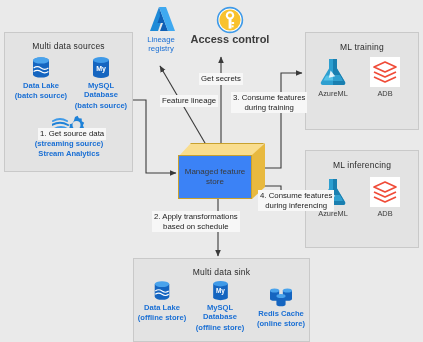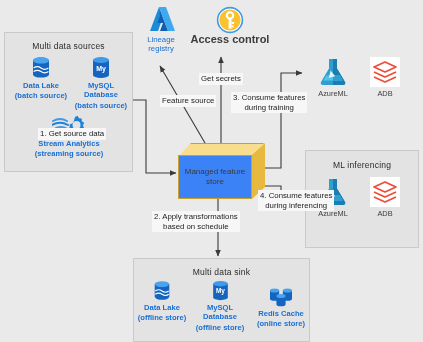--- a/index.html
+++ b/index.html
@@ -129,22 +129,22 @@
         <path d="M23,5 l2.6,-1.2 l1.3,2.5 l2.8,.2 l.1,2.8 l2.4,1.5 l-1.3,2.5 l1.1,2.6 l-2.5,1.3
                  l-.4,2.8 l-2.8,.1 l-1.7,2.2 l-2.4,-1.4 l-2.7,.9 l-1,-2.6 l-2.2,-1.7 l1.5,-2.4
                  l-.1,-2.8 l2.6,-.9 l1.5,-2.3 z" fill="#1f82d8"></path>
         <circle cx="24.5" cy="13" r="4" fill="#e3e3e3"></circle>
         <path d="M1,9 q7,-4 14,0" stroke="#3f9ae8" stroke-width="2" fill="none" stroke-linecap="round"></path>
         <path d="M0,13 q8,-4.5 16,0" stroke="#1f82d8" stroke-width="2" fill="none" stroke-linecap="round"></path>
         <path d="M2,17 q7,-4 13.5,0" stroke="#3f9ae8" stroke-width="2" fill="none" stroke-linecap="round"></path>
         <path d="M4,20.5 q6,-3.5 11,0" stroke="#1565c0" stroke-width="2" fill="none" stroke-linecap="round"></path>
       </svg>
     </div>
+    <div class="cap">(streaming source)</div>
     <div class="cap">Stream Analytics</div>
-    <div class="cap">(streaming source)</div>
   </div>
 
   <div class="node" style="left:133px;top:4px;width:56px;">
     <div class="glyph" style="height:30px;">
       <svg width="30" height="30" viewBox="0 0 30 30">
         <path d="M13,3 L4,27 L12,27 L15.5,17 z" fill="#1d8ad8"></path>
         <path d="M13,3 L22,27 L14,27 L17,19 L11.5,19 L14,12 z" fill="#0f5fb5"></path>
         <path d="M13,3 L20,3 L29,27 L22,27 z" fill="#3fa9f0"></path>
       </svg>
     </div>
@@ -160,20 +160,23 @@
         <circle cx="14" cy="9.4" r="4.2" fill="#ffffff"></circle>
         <circle cx="14" cy="9.4" r="2.1" fill="#f9c22e"></circle>
         <rect x="12.6" y="12" width="2.9" height="10.6" fill="#ffffff"></rect>
         <rect x="15.5" y="16" width="2.6" height="2" fill="#ffffff"></rect>
         <rect x="15.5" y="19.4" width="2.1" height="1.9" fill="#ffffff"></rect>
       </svg>
     </div>
     <div class="cap dark" style="font-size:11px;font-weight:bold;">Access control</div>
   </div>
 
+  <div class="panel" style="left:305px;top:32px;width:114px;height:98px;">
+    <div class="panel-title" style="top:9px;">ML training</div>
+  </div>
 
   <div class="node" style="left:308px;top:56px;width:50px;">
     <div class="glyph" style="height:32px;">
       <svg width="32" height="32" viewBox="0 0 32 32">
         <path d="M12,3 h8 v9.5 l8,13.5 a2,2 0 0 1 -1.7,3 H5.7 A2,2 0 0 1 4,26 l8,-13.5 z" fill="#2e9fd0"></path>
         <path d="M16,3 h4 v9.5 l8,13.5 a2,2 0 0 1 -1.7,3 H16 z" fill="#1a7fb0"></path>
         <path d="M9.3,19.5 h13.4 l3,5 H6.3 z" fill="#55c2e8"></path>
         <path d="M16,19.5 h6.7 l3,5 H16 z" fill="#2e9fd0"></path>
         <path d="M13.6,14.6 l4.6,5.6 l-6.4,1.6 z" fill="#ffffff" opacity=".85"></path>
       </svg>
@@ -275,21 +278,21 @@
           <ellipse cx="16" cy="11" rx="5" ry="2.2" fill="#4aa3ec"></ellipse>
         </g>
       </svg>
     </div>
     <div class="cap">Redis Cache</div>
     <div class="cap">(online store)</div>
   </div>
 
   <div class="chip" style="left:38px;top:128px;">1. Get source data</div>
 
-  <div class="chip" style="left:160px;top:95px;">Feature source</div>
+  <div class="chip" style="left:160px;top:95px;">Feature lineage</div>
 
   <div class="chip" style="left:199px;top:73px;">Get secrets</div>
 
   <div class="chip" style="left:231px;top:92px;">3. Consume features
 during training</div>
 
   <div class="chip" style="left:258px;top:190px;">4. Consume features
 during inferencing</div>
 
   <div class="chip" style="left:152px;top:211px;">2. Apply transformations

